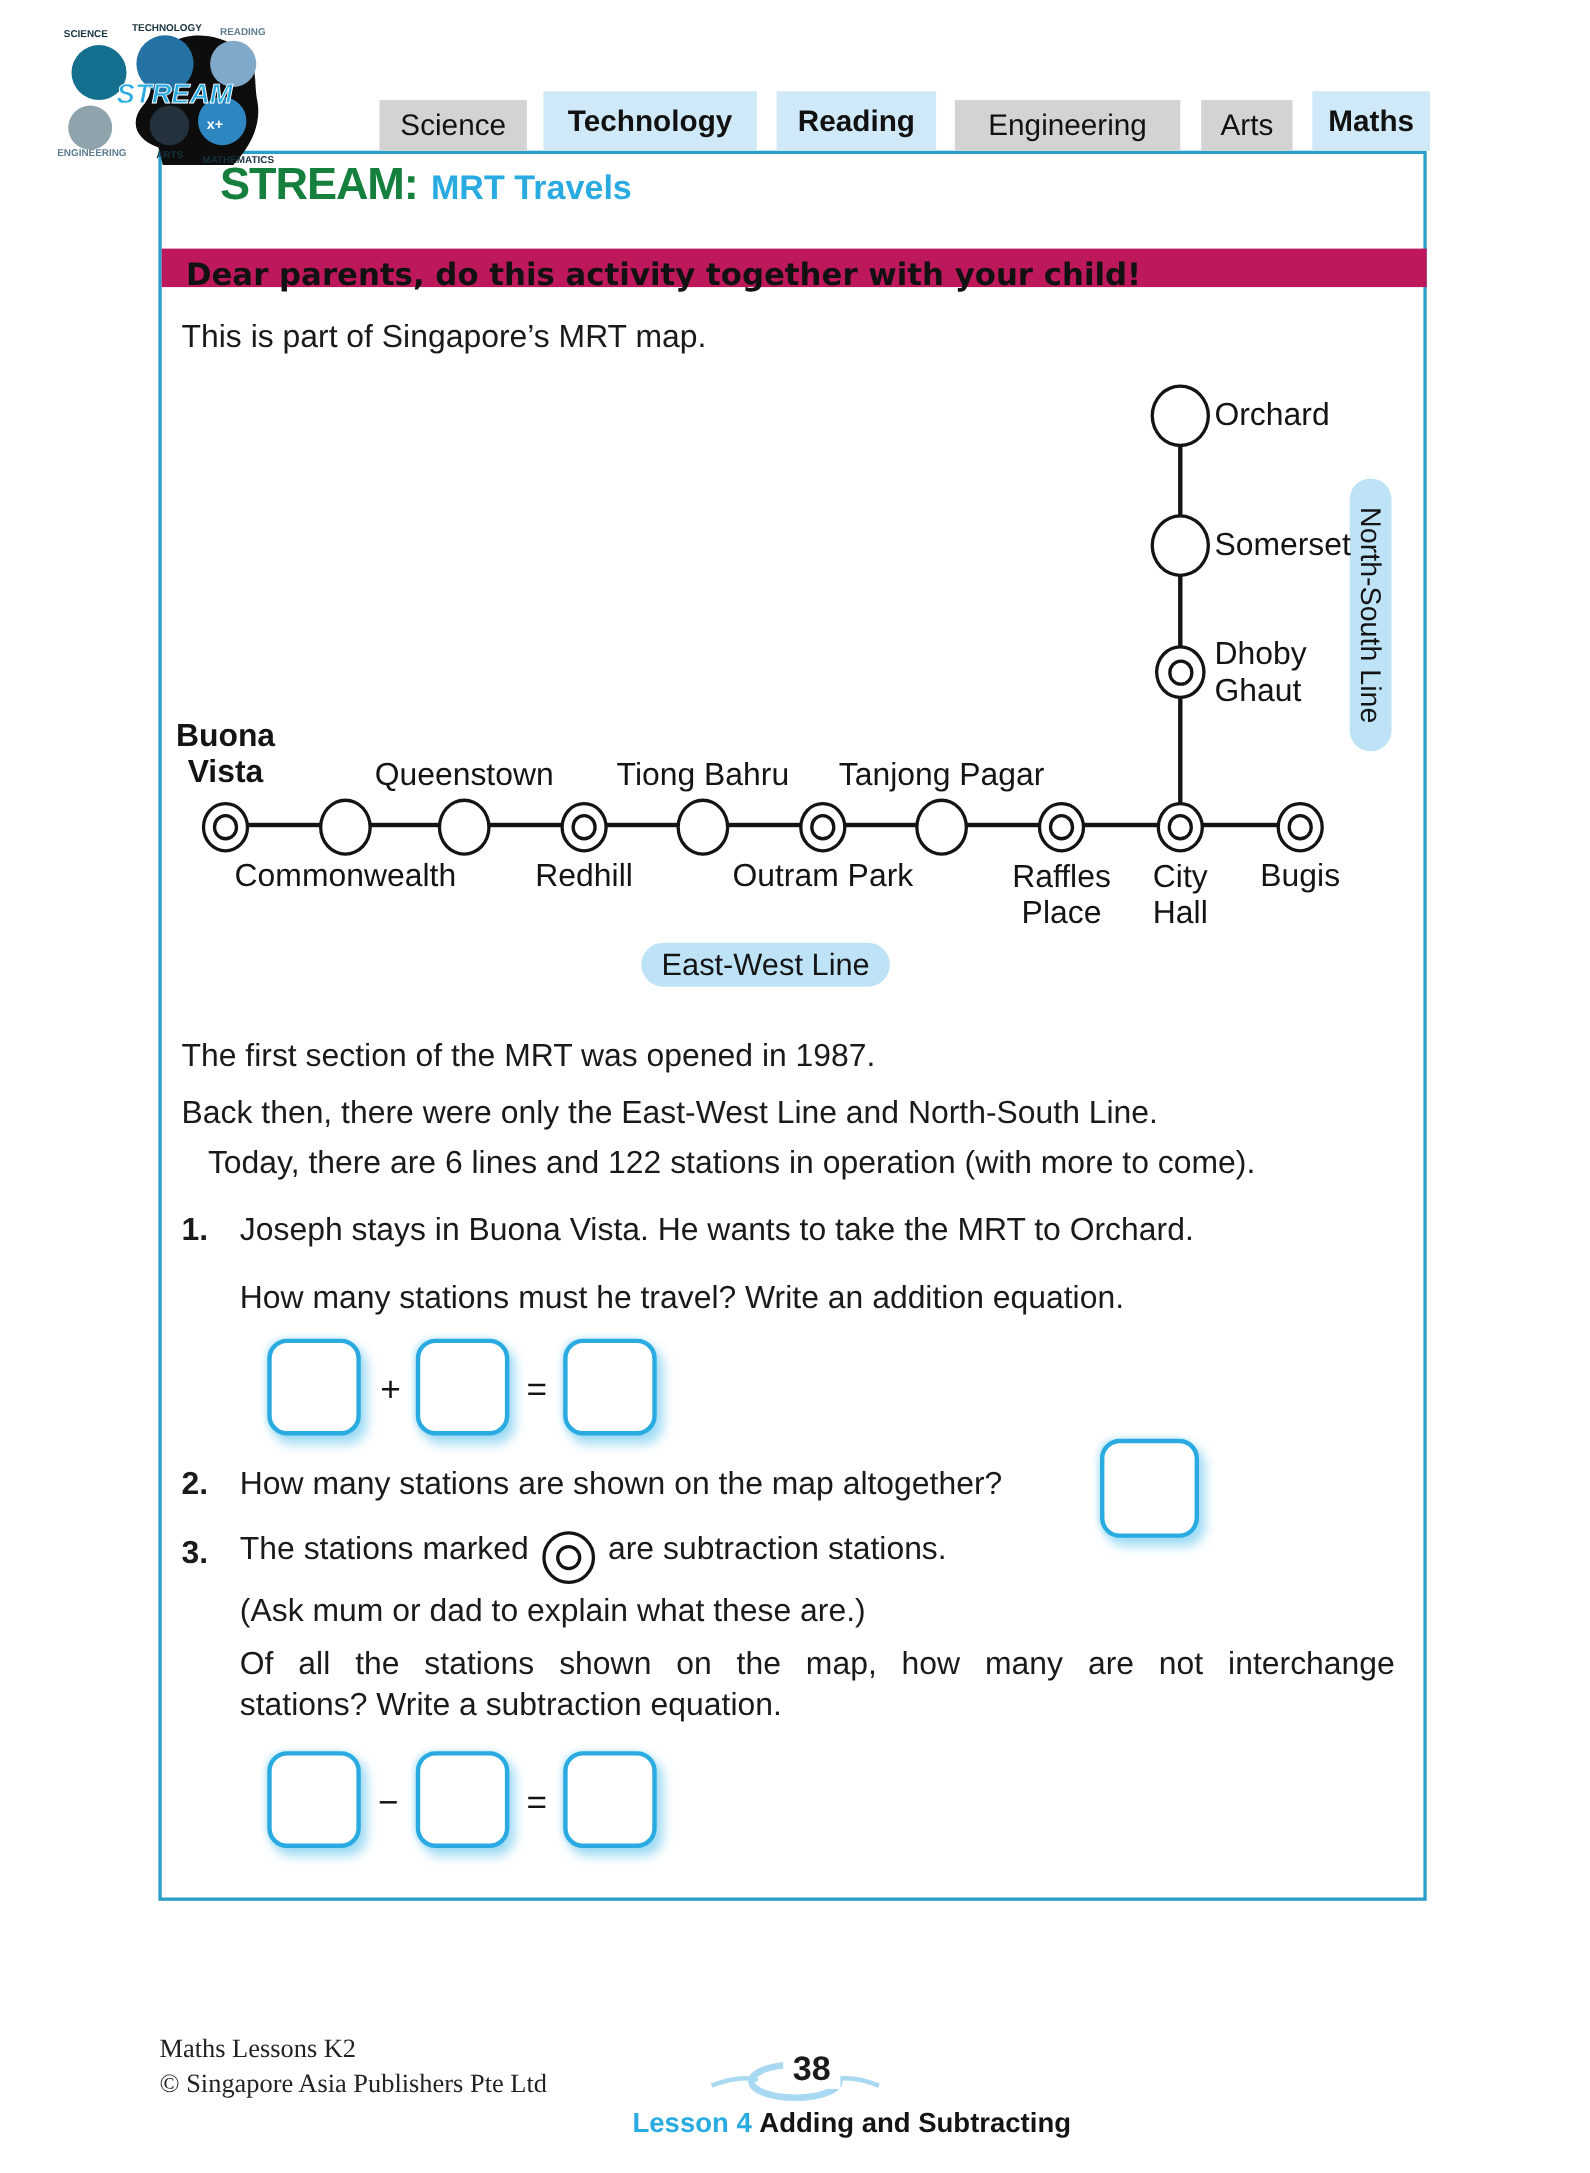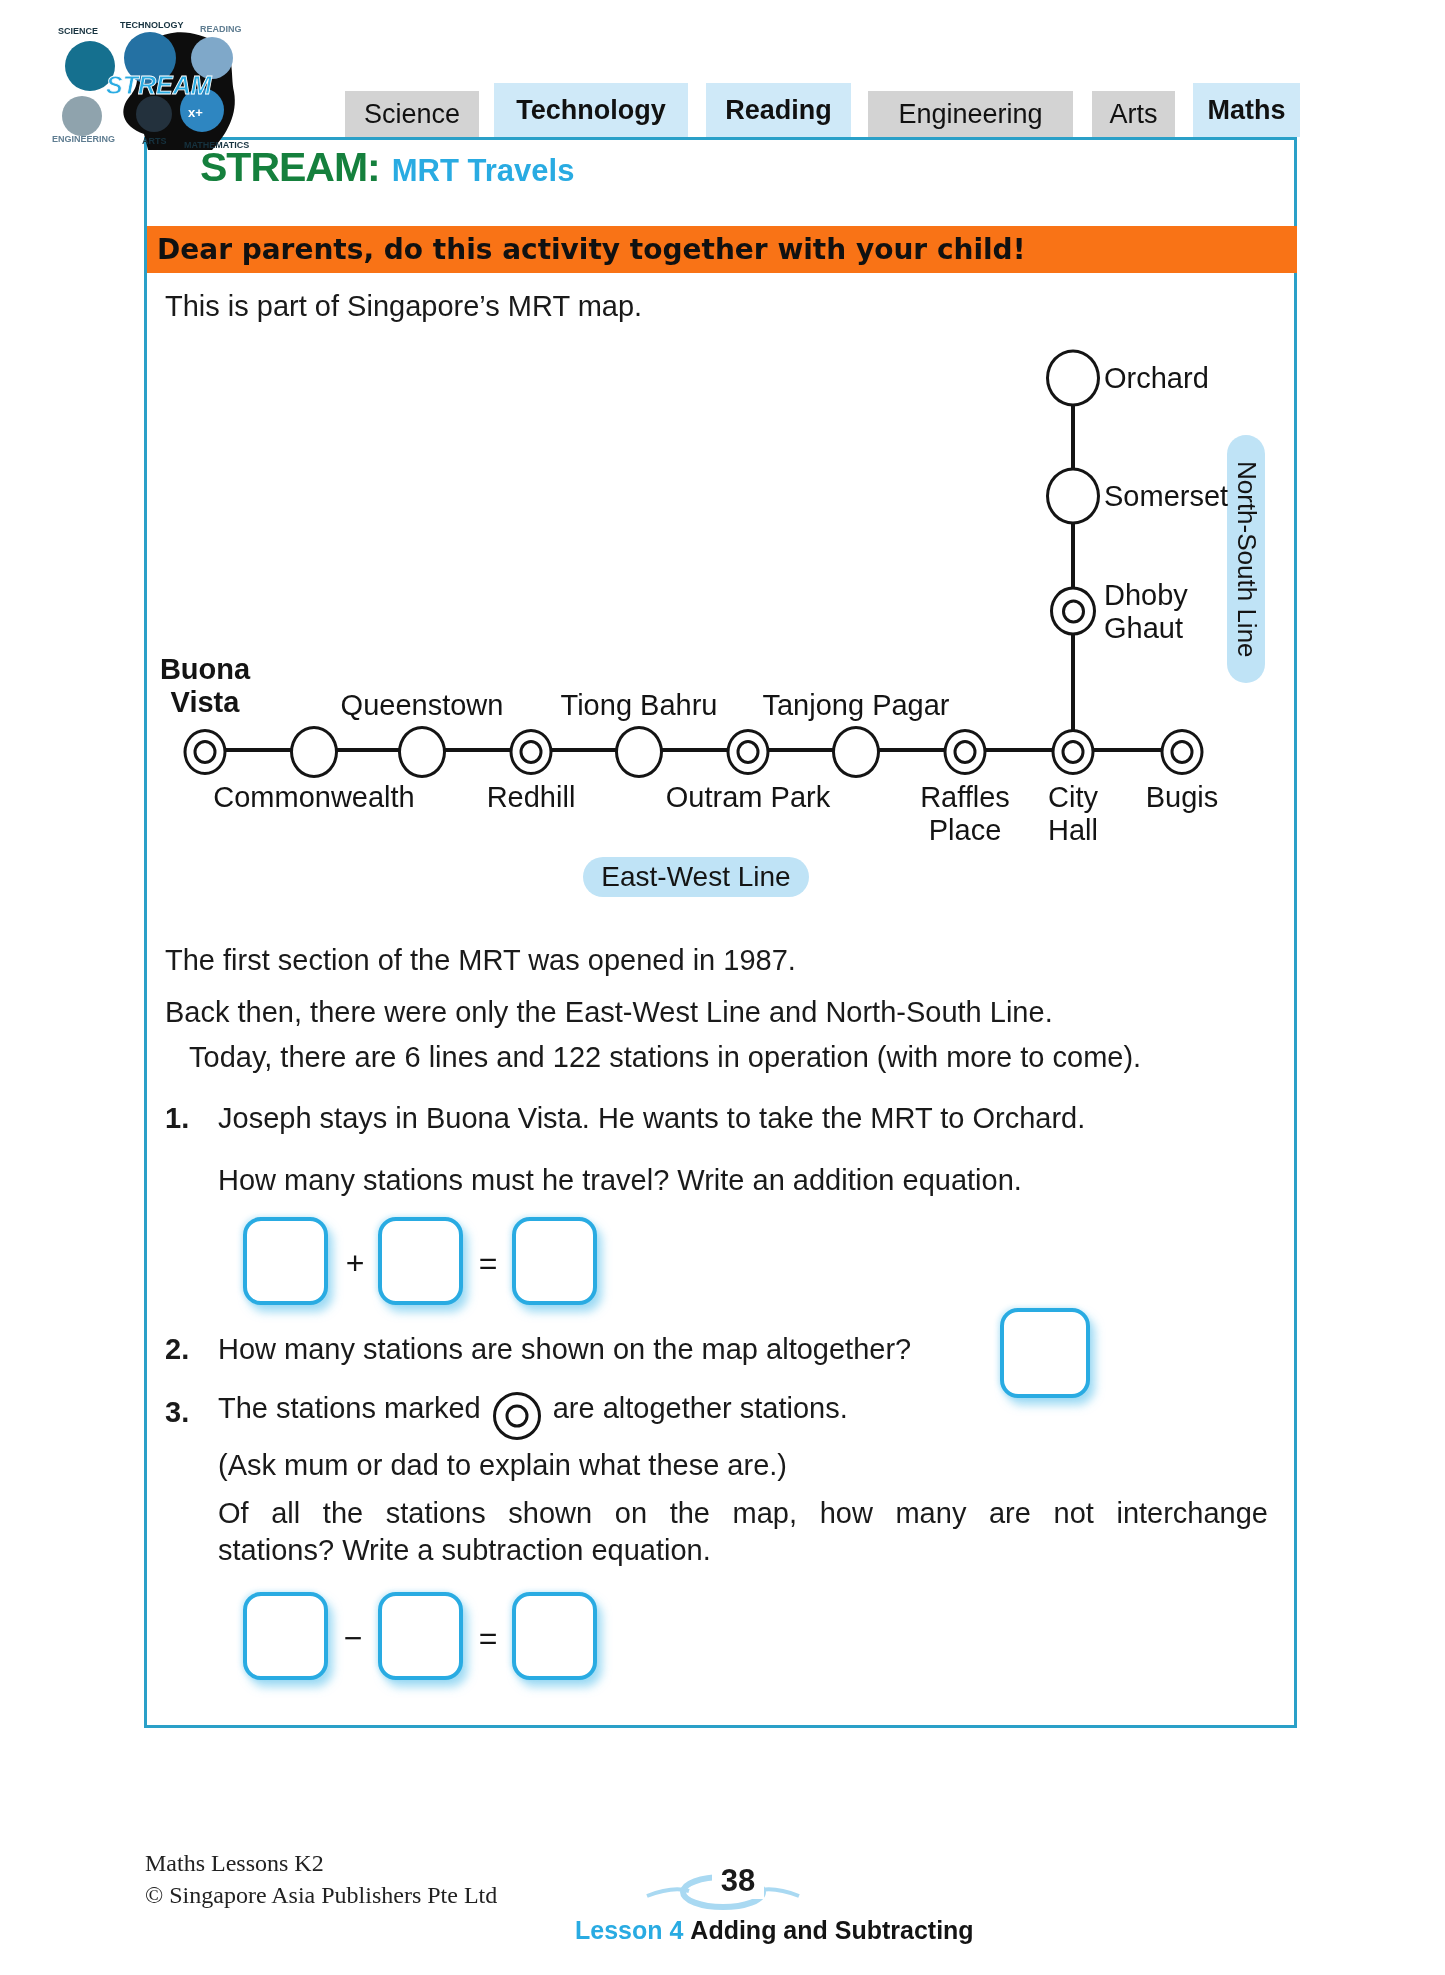--- a/index.html
+++ b/index.html
@@ -9,22 +9,22 @@
 
   
   .logo{left:50px;top:20px;width:282px;height:130px;}
   .tab{position:absolute;text-align:center;font-size:27px;color:#111;}
   .tab.gray{top:91px;height:46px;line-height:46px;background:#d3d3d3;font-weight:400;}
   .tab.blue{top:83px;height:54px;line-height:54px;background:#cfe9f8;font-weight:700;}
   .frame{left:144px;top:137px;width:1153px;height:1591px;border:3px solid #2aa0c8;box-sizing:border-box;}
   .title-row{left:200px;top:144px;display:flex;align-items:baseline;gap:12px;}
   .title-prefix{font-size:41px;font-weight:700;letter-spacing:-1px;color:#15803d;}
   .title-main{font-size:31px;font-weight:700;color:#29abe2;}
-  .banner{left:147px;top:226px;width:1150px;height:47px;line-height:47px;background:#f97316;
-          font-family:"DejaVu Sans",sans-serif;font-weight:700;font-size:28px;padding-left:10px;
+  .banner{left:147px;top:226px;width:1150px;height:35px;line-height:47px;background:#be185d;
+          font-family:"DejaVu Sans",sans-serif;font-weight:700;font-size:28px;padding-left:22px;
           box-sizing:border-box;color:#111;}
   .intro{left:165px;top:290px;font-size:29px;}
 
   
   #mrt-map{left:0;top:0;width:100%;height:100%;}
   .track{position:absolute;background:#141414;}
   .st-circle{position:absolute;transform:translate(-50%,-50%);background:#fff;border:3.5px solid #141414;
              border-radius:50%;display:flex;align-items:center;justify-content:center;box-sizing:border-box;}
   .st-circle.plain{width:48px;height:52px;}
   .st-circle.plain.big{width:54px;height:57px;}
@@ -170,21 +170,21 @@
   <div class="ansbox" style="left:512px;top:1217px;"></div>
 
   <div class="qnum" style="top:1333px;">2.</div>
   <div class="qtext" style="top:1333px;">How many stations are shown on the map altogether?</div>
   <div class="ansbox" style="left:1000px;top:1308px;width:90px;height:90px;"></div>
 
   <div class="qnum" style="top:1396px;">3.</div>
   <div class="qtext q3row" style="top:1392px;">
     <span>The stations marked</span>
     <span class="inline-ring"></span>
-    <span>are altogether stations.</span>
+    <span>are subtraction stations.</span>
   </div>
   <div class="qtext" style="top:1449px;">(Ask mum or dad to explain what these are.)</div>
   <div class="qtext just" style="top:1497px;">Of all the stations shown on the map, how many are not interchange</div>
   <div class="qtext" style="top:1534px;">stations? Write a subtraction equation.</div>
   <div class="ansbox" style="left:243px;top:1592px;"></div>
   <div class="op" style="left:336px;top:1616px;">−</div>
   <div class="ansbox" style="left:378px;top:1592px;"></div>
   <div class="op" style="left:471px;top:1616px;">=</div>
   <div class="ansbox" style="left:512px;top:1592px;"></div>
 

